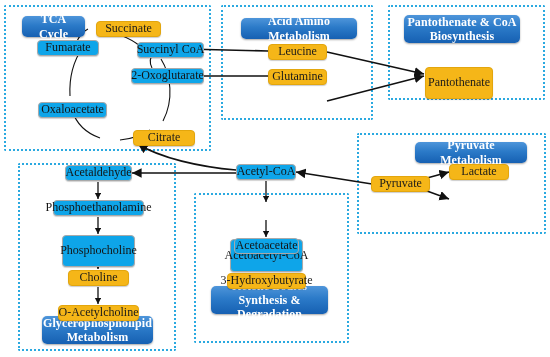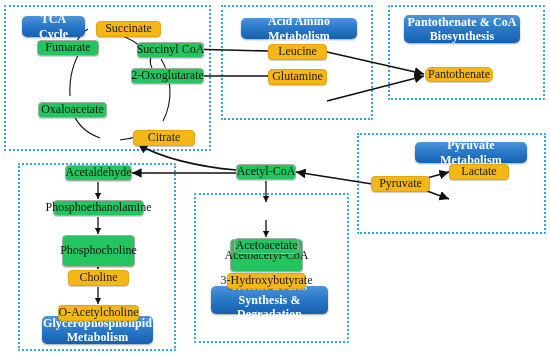--- a/index.html
+++ b/index.html
@@ -42,21 +42,21 @@
     display:flex;align-items:center;justify-content:center;
     text-align:center;
     font-family:"Liberation Serif", serif;
     font-size:12px;
     line-height:1.1;
     border-radius:4px;
     white-space:nowrap;
     padding:0 2px;
   }
   .node.white{
-    background:#22c55e;
+    background:#0ea5e9;
     border:1px solid #A9A9A9;
     color:#141414;
     box-shadow:0 1px 1px rgba(0,0,0,0.18);
   }
   .node.orange{
     background:#F5B618;
     border:1px solid #E3A60D;
     color:#1A1A1A;
     box-shadow:0 1px 1px rgba(0,0,0,0.20);
   }
@@ -145,21 +145,21 @@
   <div class="node orange" style="left:96px;top:21px;width:65px;height:16px;">Succinate</div>
   <div class="node white" style="left:37px;top:40px;width:62px;height:16px;">Fumarate</div>
   <div class="node white" style="left:137px;top:42px;width:67px;height:16px;">Succinyl CoA</div>
   <div class="node white" style="left:131px;top:68px;width:73px;height:16px;">2-Oxoglutarate</div>
   <div class="node white" style="left:38px;top:102px;width:69px;height:16px;">Oxaloacetate</div>
   <div class="node orange" style="left:100px;top:130px;width:62px;height:16px;margin-left:33px;">Citrate</div>
 
   <div class="node orange" style="left:268px;top:44px;width:59px;height:16px;">Leucine</div>
   <div class="node orange" style="left:268px;top:69px;width:59px;height:16px;">Glutamine</div>
 
-  <div class="node orange" style="left:425px;top:67px;width:68px;height:15px;border-radius:6px;">Pantothenate</div>
+  <div class="node orange" style="left:425px;top:67px;width:68px;height:32px;">Pantothenate</div>
 
   <div class="node orange" style="left:371px;top:176px;width:59px;height:16px;">Pyruvate</div>
   <div class="node orange" style="left:449px;top:164px;width:60px;height:16px;">Lactate</div>
 
   <div class="node white" style="left:236px;top:164px;width:60px;height:16px;">Acetyl-CoA</div>
 
   <div class="node white" style="left:65px;top:165px;width:67px;height:16px;">Acetaldehyde</div>
   <div class="node white" style="left:53px;top:200px;width:91px;height:16px;">Phosphoethanolamine</div>
   <div class="node white" style="left:62px;top:235px;width:73px;height:32px;">Phosphocholine</div>
   <div class="node orange" style="left:68px;top:270px;width:61px;height:16px;">Choline</div>

